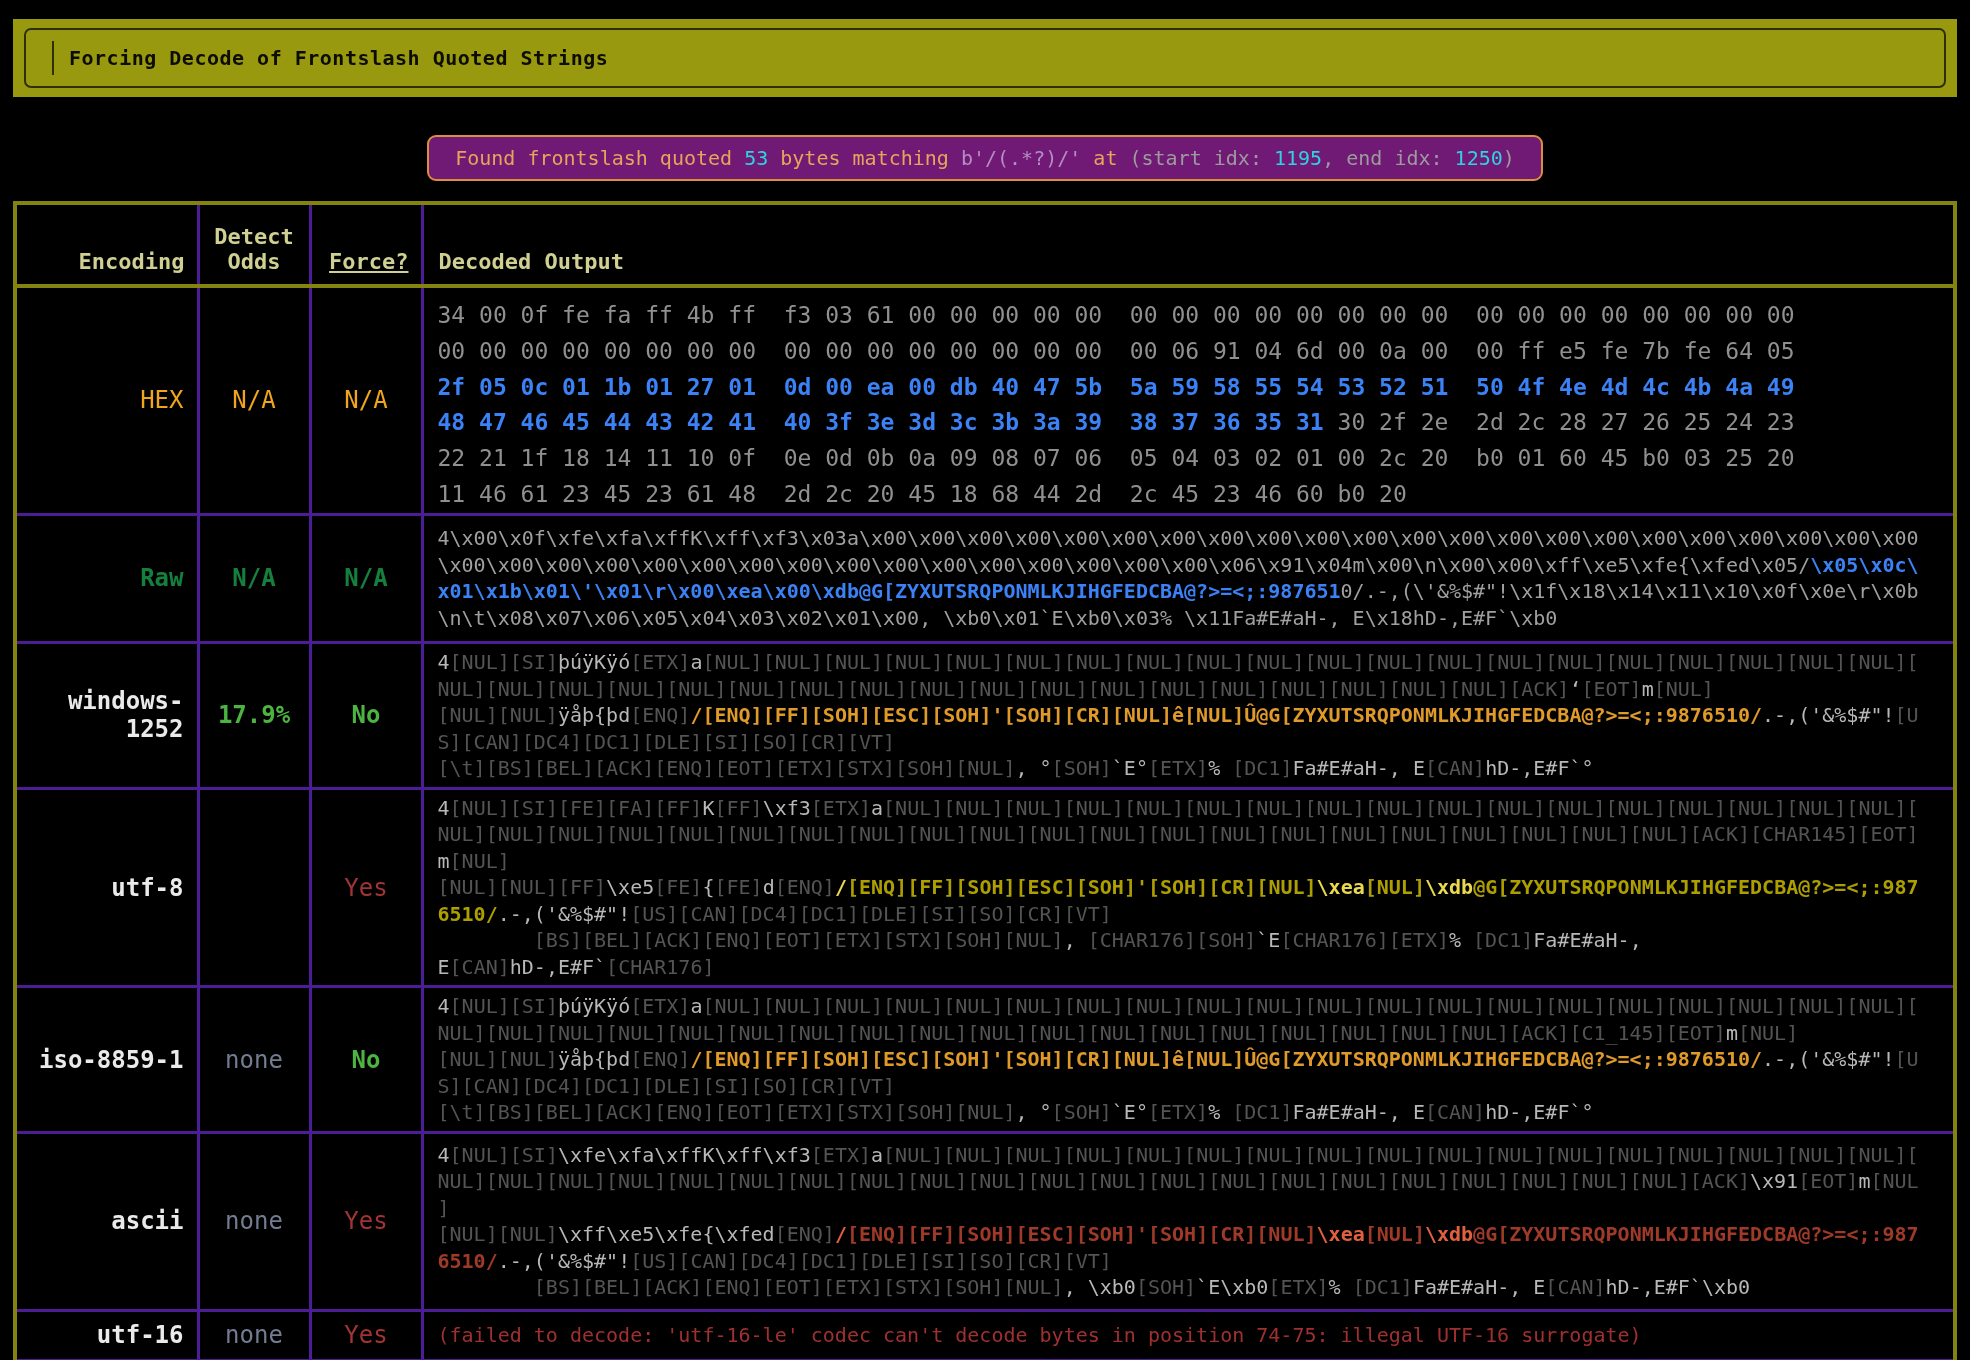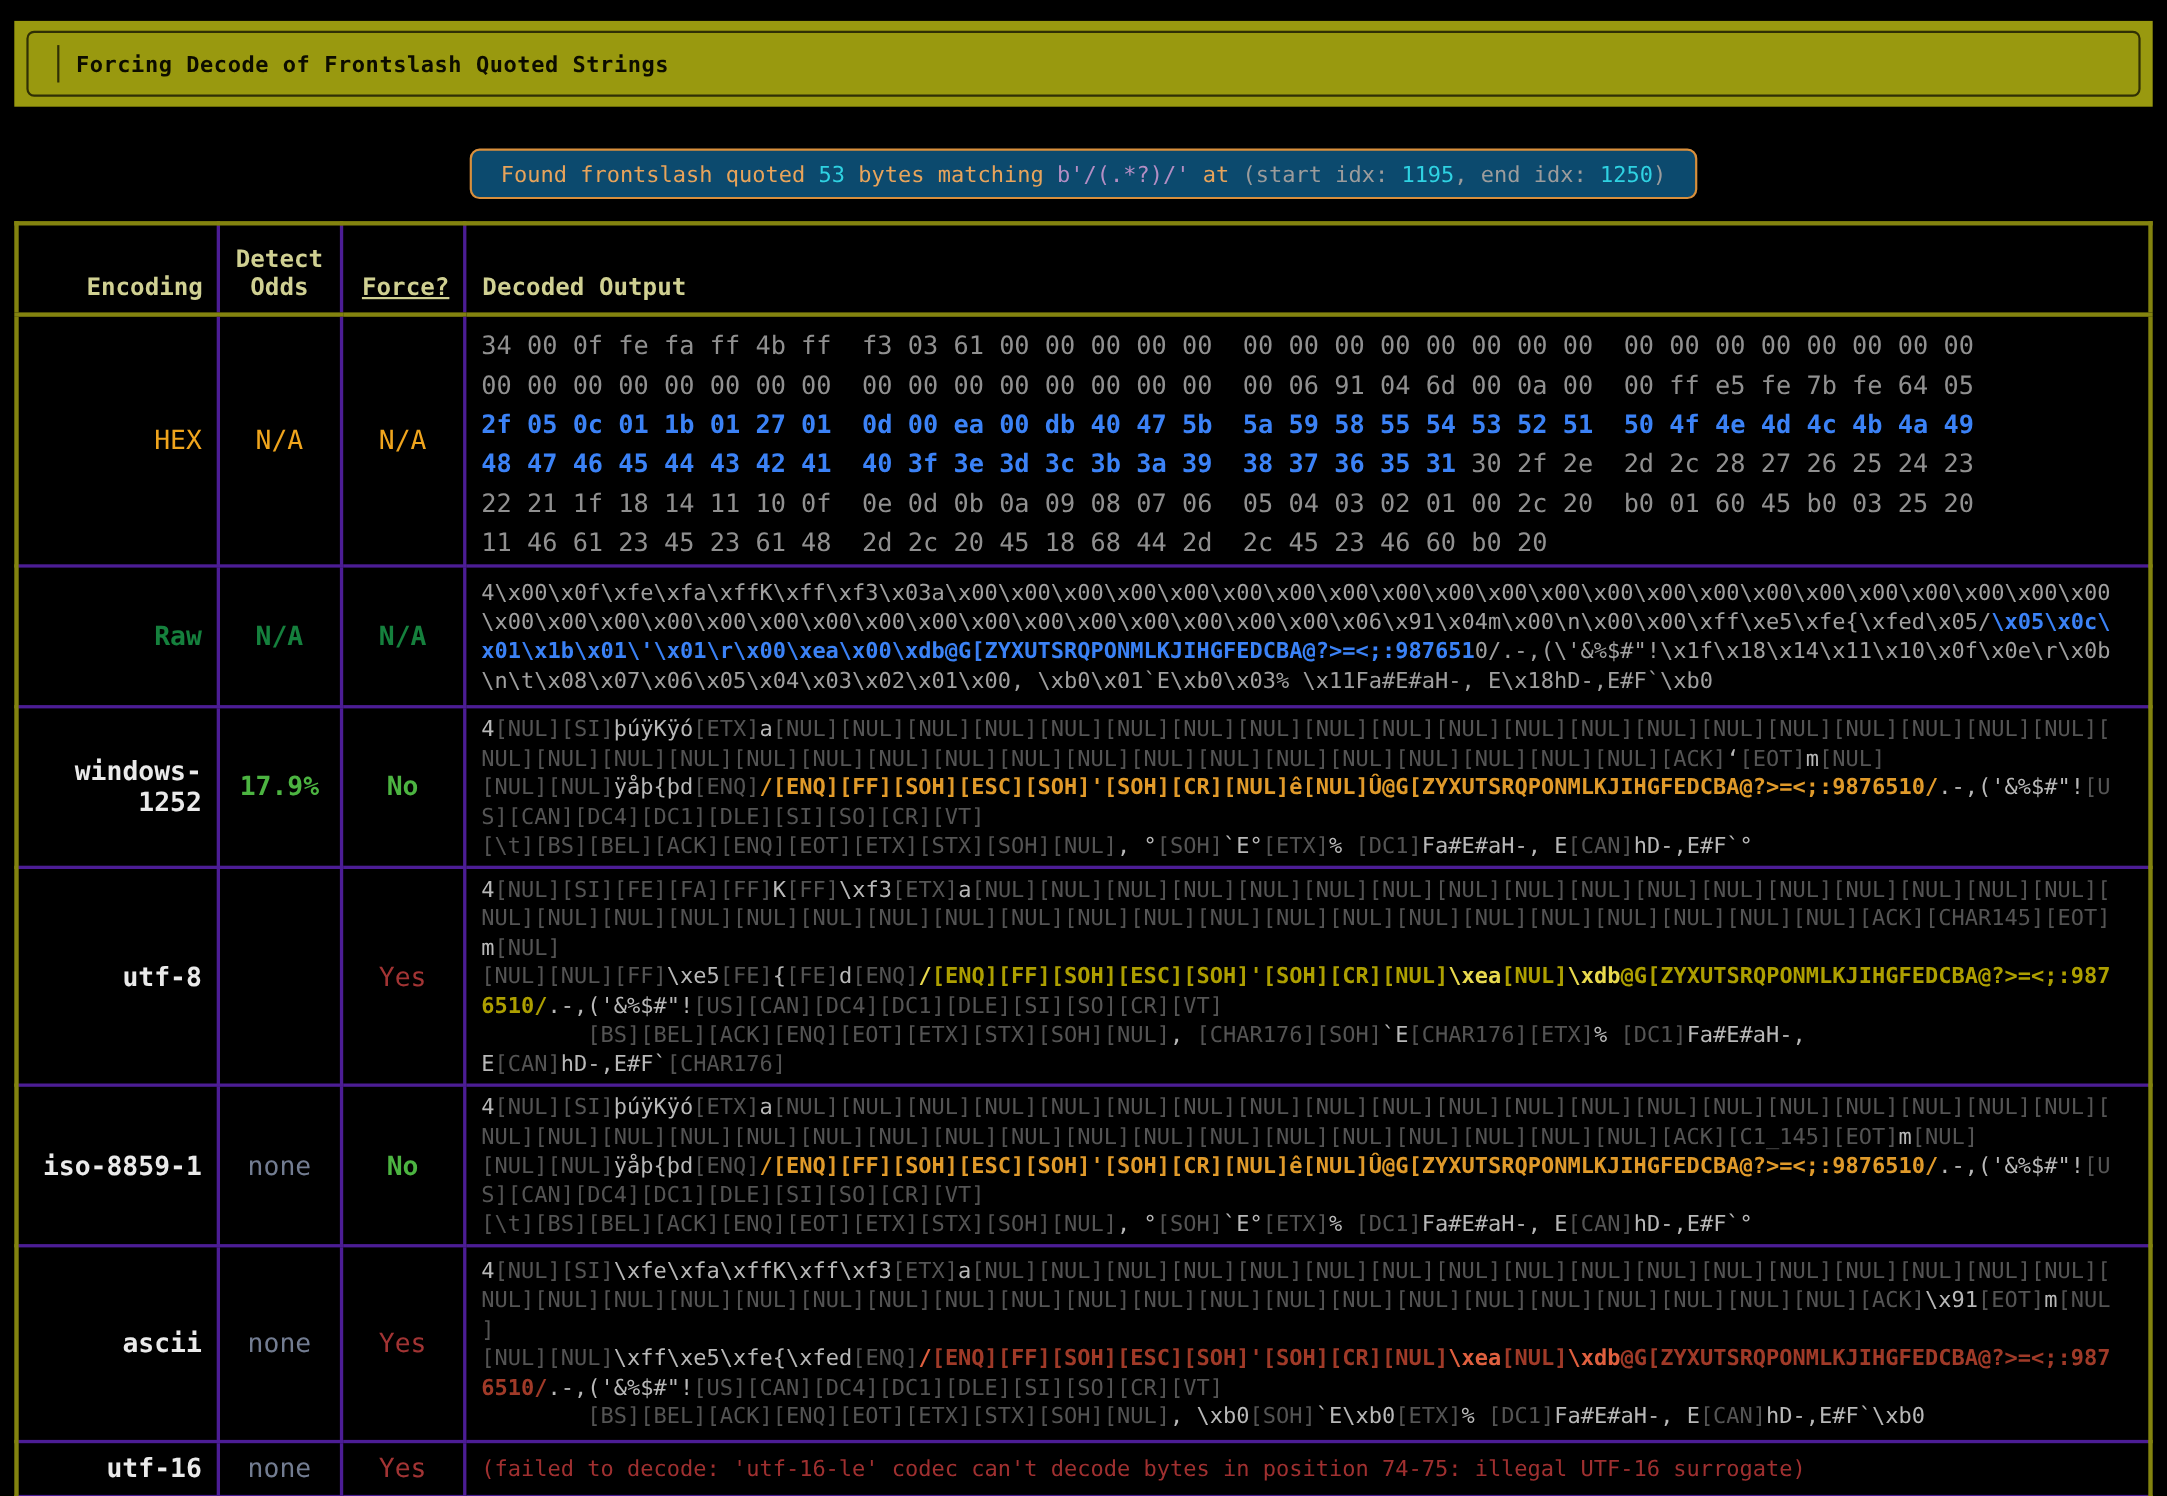--- a/index.html
+++ b/index.html
@@ -7,21 +7,21 @@
   
   .titlebar{margin:19px 13px 0 13px;height:78px;background:#99990f;box-sizing:border-box;
     padding:9px 11px;}
   .titlebar-inner{height:100%;box-sizing:border-box;border:2px solid #2f2f05;border-radius:7px;
     display:flex;align-items:center;}
   .title-tick{width:2px;height:34px;background:#2f2f05;margin-left:26px;margin-right:15px;}
   .app-title{font-size:20px;font-weight:bold;color:#0c0c00;letter-spacing:.5px;}
   
   .banner-wrap{margin-top:38px;display:flex;justify-content:center;}
   .banner{border:2px solid #d98f3c;border-radius:9px;padding:9px 26px;font-size:20px;
-    white-space:pre;background:#0c4a6e;text-align:center;}
+    white-space:pre;background:#701a75;text-align:center;}
   .b-o{color:#e8a45b;} .b-c{color:#2fd2e2;} .b-p{color:#b48ec4;} .b-g{color:#9c9c9c;}
   
   table.decode{margin:20px 13px 0 13px;border-collapse:collapse;table-layout:fixed;
     width:1944px;border:4px solid #83830f;}
   col.c-enc{width:183px;} col.c-odds{width:112px;} col.c-force{width:112px;}
   th,td{border:3px solid #4c1d95;box-sizing:border-box;}
   thead th{color:#d0d092;font-size:22px;font-weight:bold;vertical-align:bottom;
     padding:8px 12px 10px 12px;border-bottom:4px solid #83830f;}
   th.h-enc{text-align:right;} th.h-odds{text-align:center;white-space:pre-line;}
   th.h-force{text-align:right;text-decoration:underline;} th.h-out{text-align:left;padding-left:15px;}

